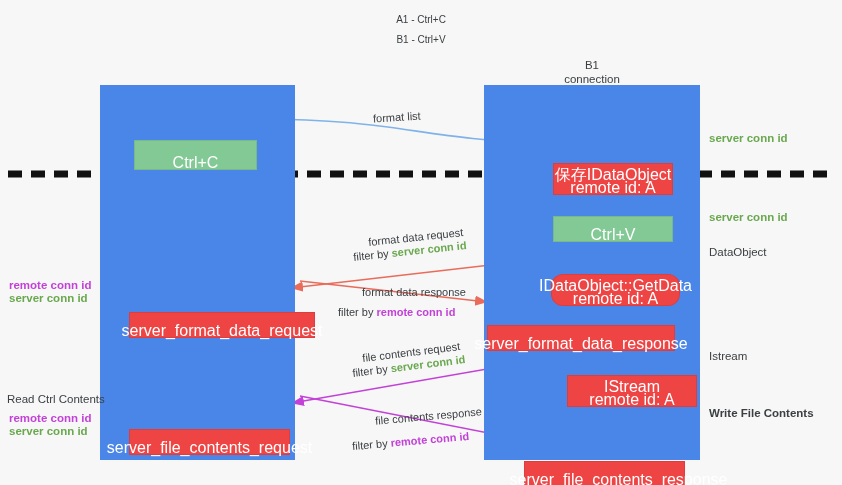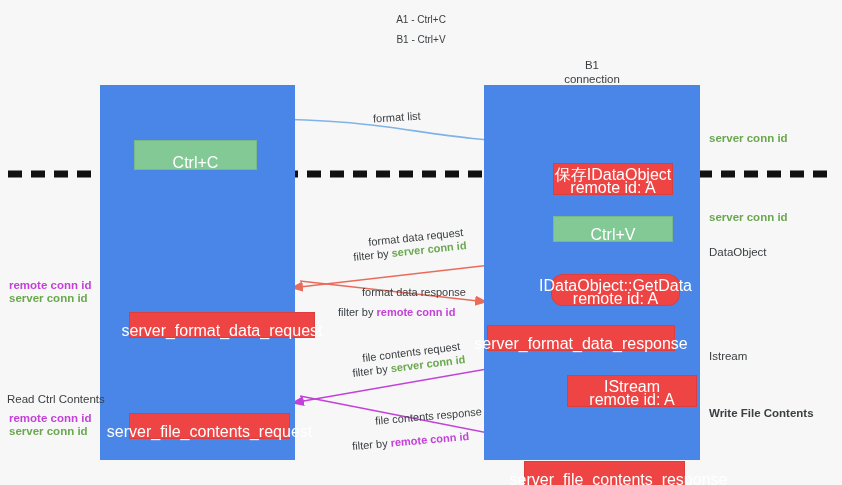--- a/index.html
+++ b/index.html
@@ -167,21 +167,21 @@
   </div>
 
   <div class="abs box box-orange" style="left:129px; top:276px; width:186px; height:26px;">
     <span>server_format_data_request</span>
   </div>
 
   <div class="abs box box-orange" style="left:487px; top:289px; width:188px; height:26px;">
     <span>server_format_data_response</span>
   </div>
 
-  <div class="abs box box-orange" style="left:129px; top:377px; width:161px; height:26px;">
+  <div class="abs box box-orange" style="left:129px; top:393px; width:161px; height:26px;">
     <span>server_file_contents_request</span>
   </div>
 
   <div class="abs box box-orange" style="left:524px; top:425px; width:161px; height:26px;padding-left:28px;">
     <span>server_file_contents_response</span>
   </div>
 
   <div class="abs edge-label" style="left:373px; top:110px; transform:rotate(-3.5deg);">format list</div>
 
   <div class="abs edge-label" style="left:368px; top:230px; transform:rotate(-6deg);">format data request</div>

